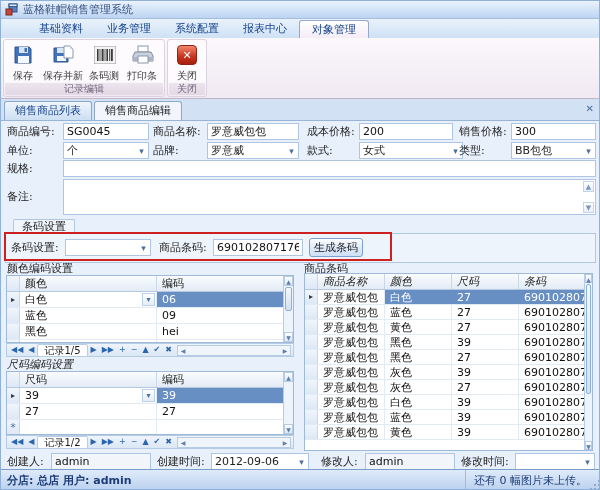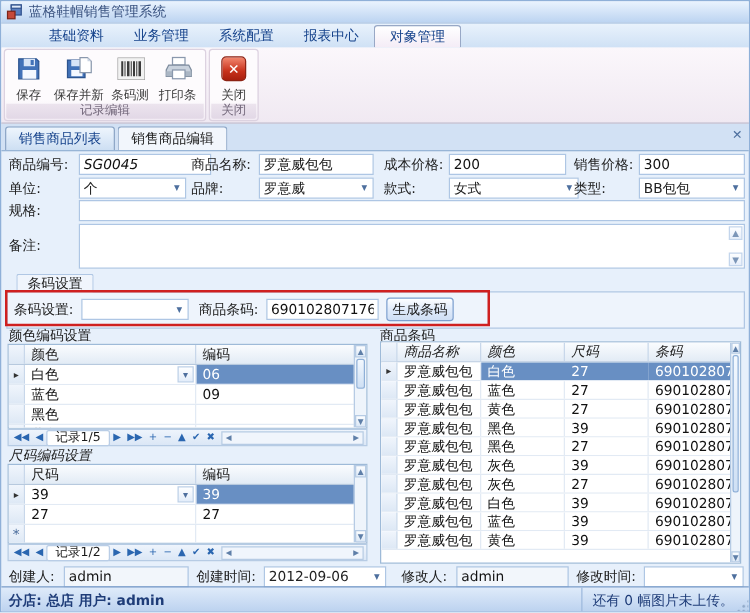--- a/index.html
+++ b/index.html
@@ -186,21 +186,21 @@
     </div>
   </div>
 
   <div class="tabstrip">
     <div class="dtab">销售商品列表</div>
     <div class="dtab active">销售商品编辑</div>
     <span class="tabclose">✕</span>
   </div>
 
   <span class="flbl" style="left:6px;top:123px;">商品编号:</span>
-  <input class="fin" style="left: 62px; top: 122px; width: 106px; font-style: italic;" value="SG0045">
+  <input class="fin" style="left: 62px; top: 122px; width: 86px;" value="SG0045">
   <span class="flbl" style="left:152px;top:123px;">商品名称:</span>
   <input class="fin" style="left: 206px; top: 122px; width: 92px;" value="罗意威包包">
   <span class="flbl" style="left:306px;top:123px;text-align:center;">成本价格:</span>
   <input class="fin" style="left: 358px; top: 122px; width: 94px;" value="200">
   <span class="flbl" style="left:458px;top:123px;">销售价格:</span>
   <input class="fin" style="left: 510px; top: 122px; width: 85px;" value="300">
 
   <span class="flbl" style="left:6px;top:142px;">单位:</span>
   <div class="combo" style="left:62px;top:141px;width:86px;">
     <span class="cv">个</span>
@@ -259,20 +259,21 @@
       <div class="g-c selblue" style="width:128px;">06</div>
     </div>
     <div class="g-row" style="height:16px;width:278px;">
       <div class="g-ind"></div>
       <div class="g-c" style="width:137px;border-right:1px solid #e2eaf4;">蓝色</div>
       <div class="g-c" style="width:128px;">09</div>
     </div>
     <div class="g-row" style="height:16px;width:278px;">
       <div class="g-ind"></div>
       <div class="g-c" style="width:137px;border-right:1px solid #e2eaf4;">黑色</div>
+      <div class="g-c" style="width:128px;">hei</div>
     </div>
     <div class="g-row" style="height:16px;width:278px;">
       <div class="g-ind"></div>
       <div class="g-c" style="width:137px;border-right:1px solid #e2eaf4;">黄色</div>
       <div class="g-c" style="width:128px;">12</div>
     </div>
     <div class="vscroll" style="right:0;width:10px;">
       <span class="ar" style="top:0;">▲</span>
       <span class="ar" style="bottom:0;">▼</span>
       <span class="th" style="top:11px;height:24px;"></span>

